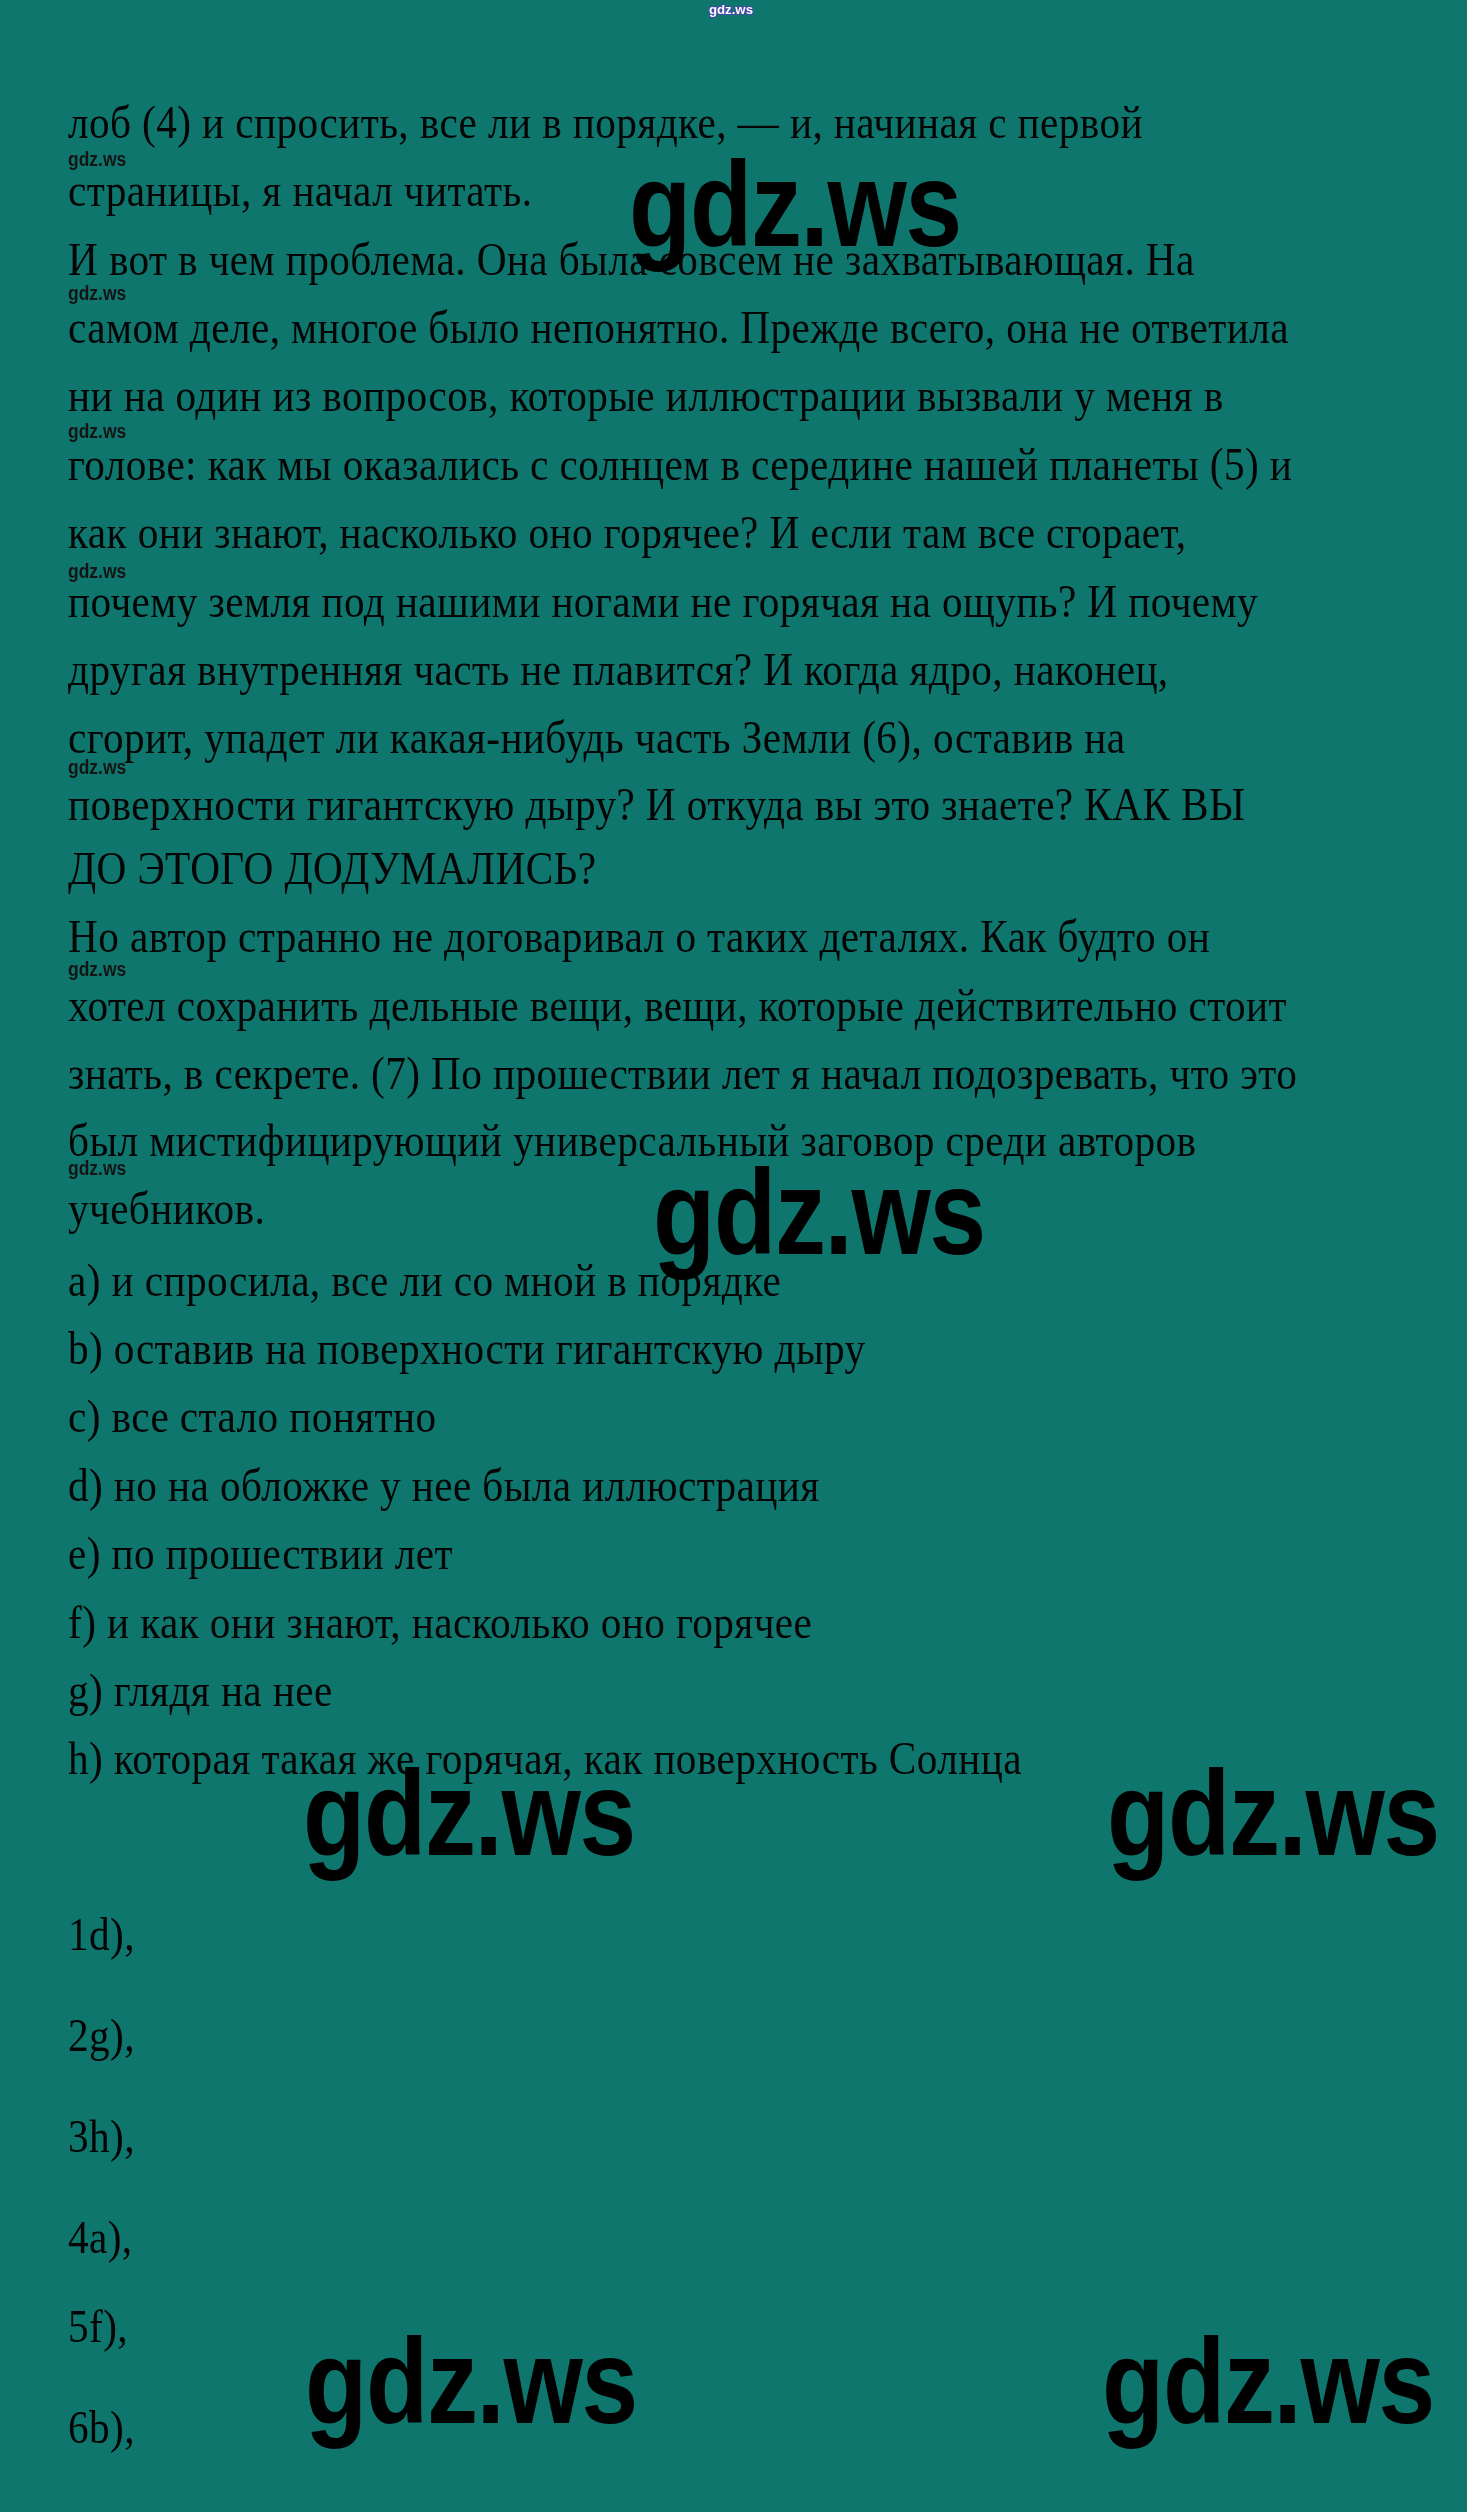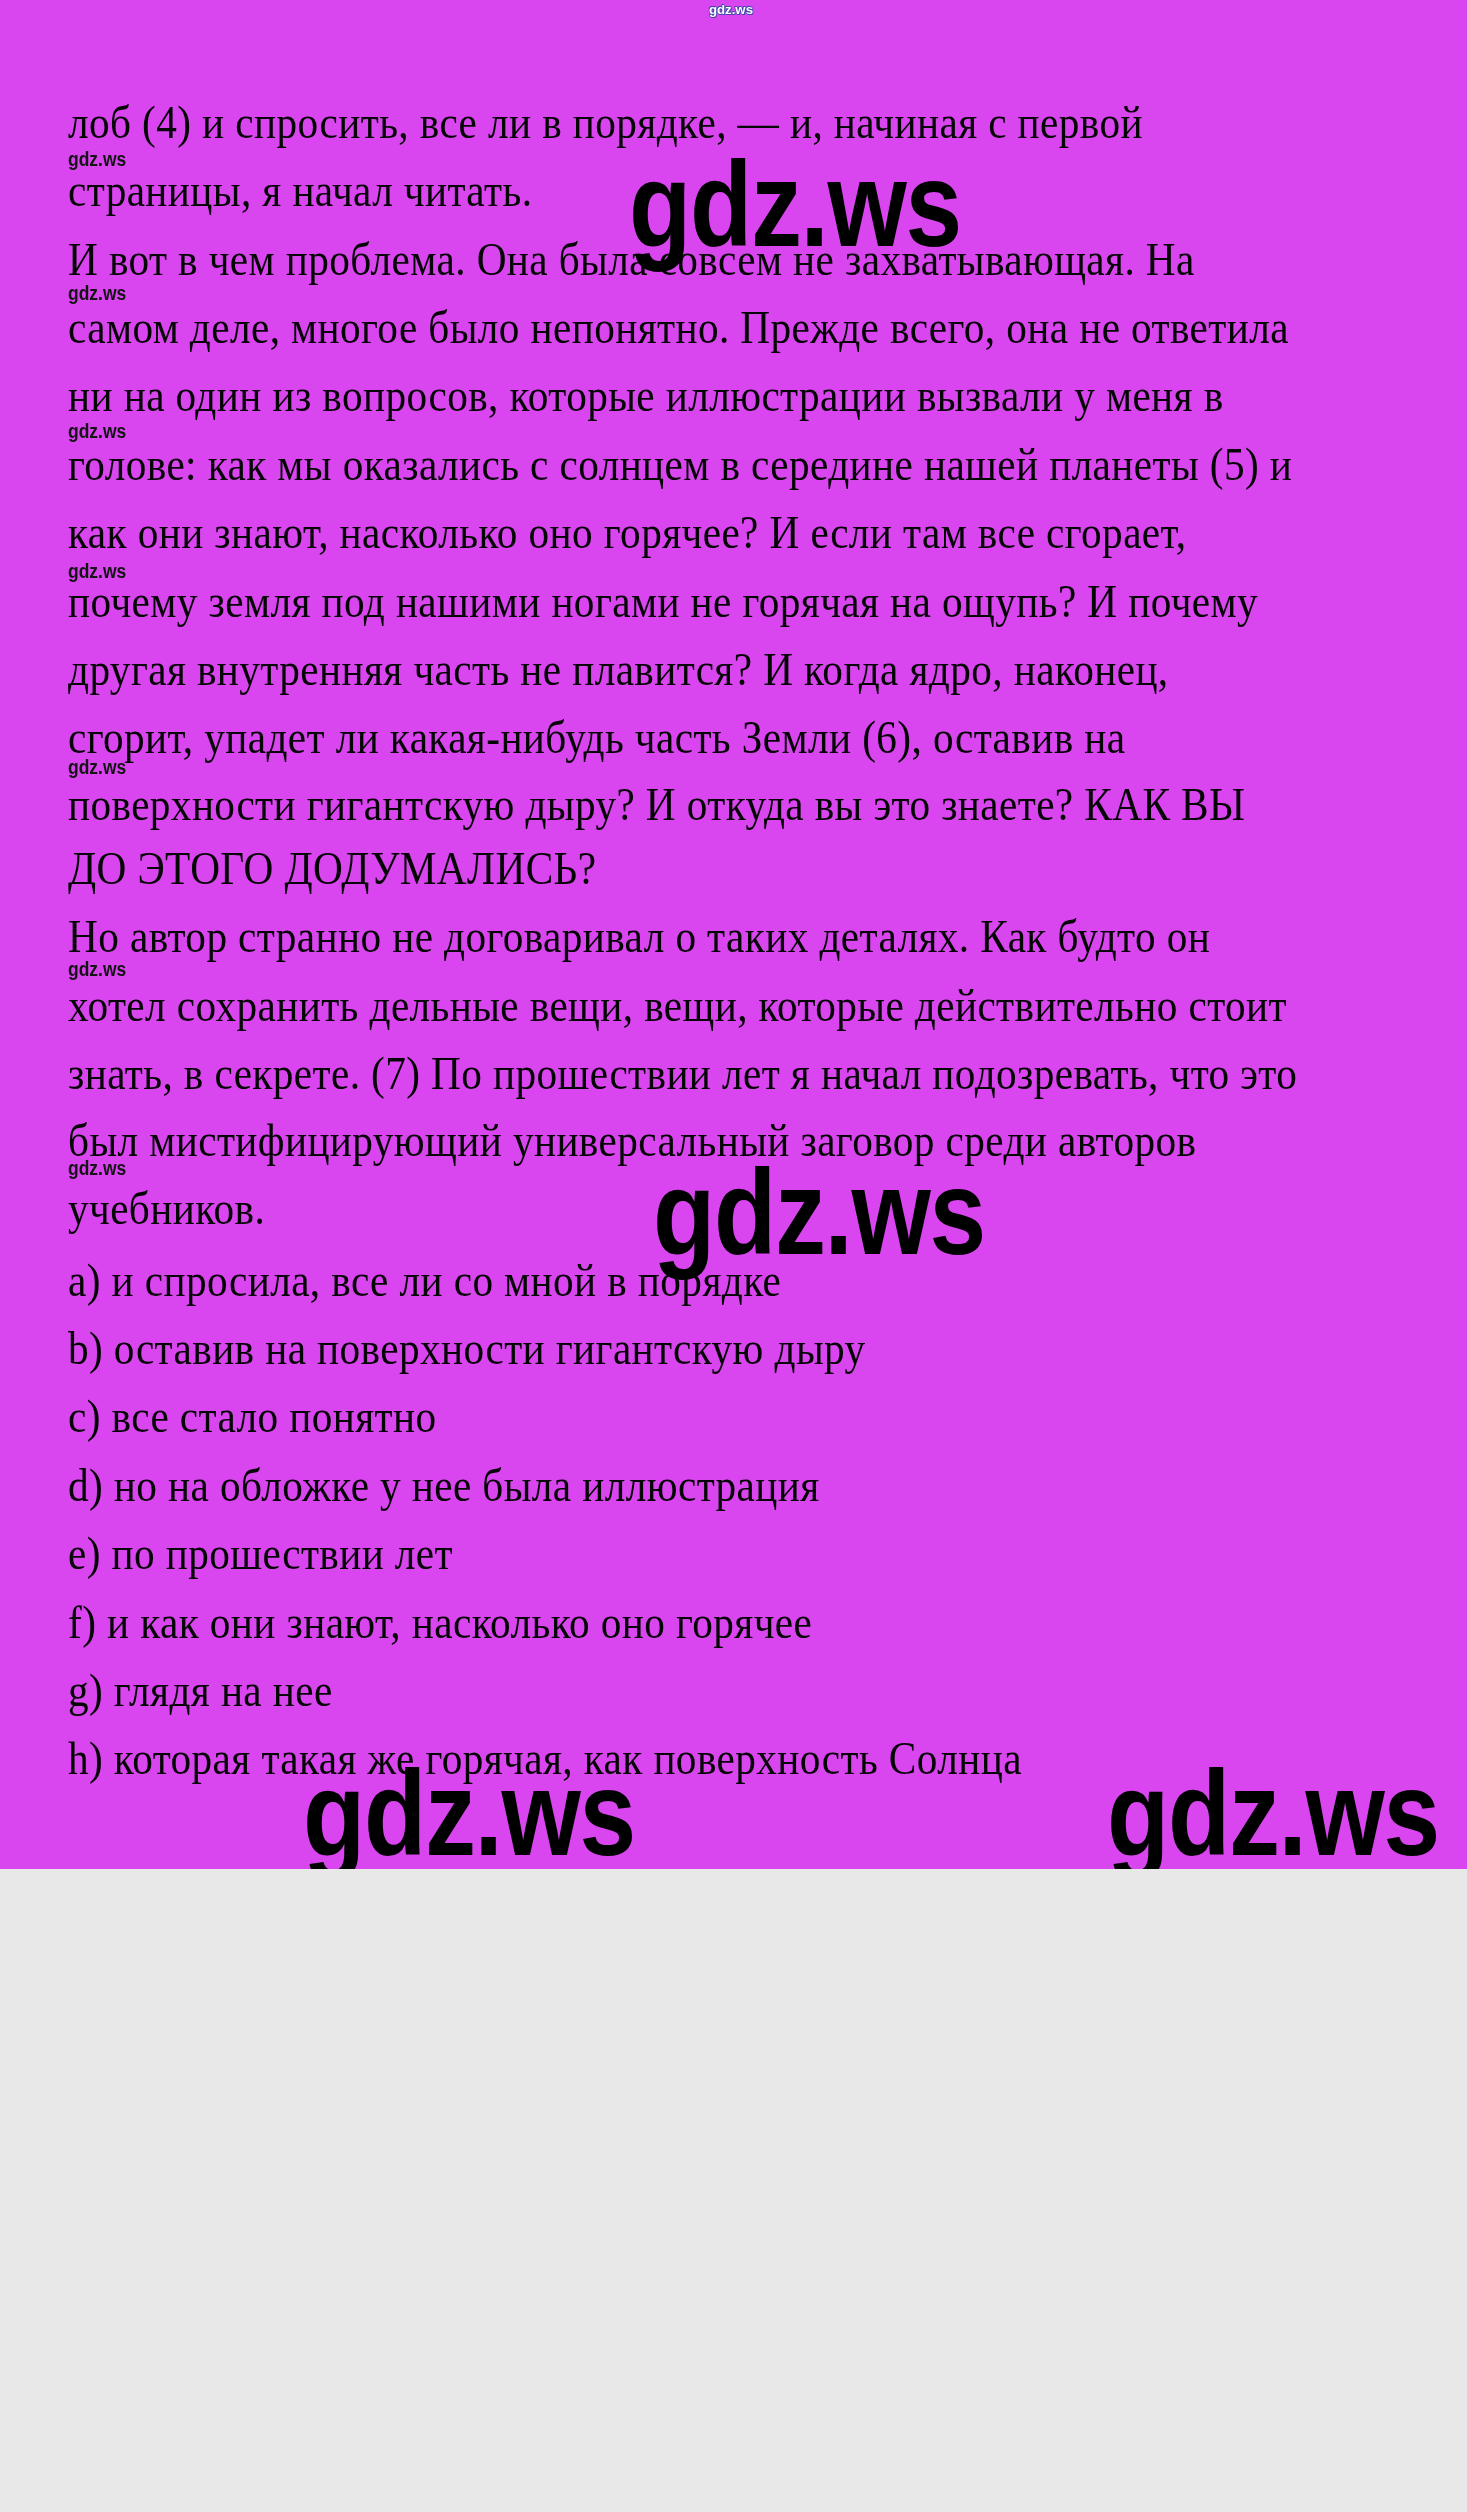--- a/index.html
+++ b/index.html
@@ -3,23 +3,23 @@
 <meta charset="utf-8">
 <style>
   html, body {
     margin: 0;
     padding: 0;
     background: #e8e8e8;
   }
   .page {
     position: relative;
     width: 1467px;
-    height: 1869px;
+    height: 2512px;
     margin: 0 auto;
-    background: #d946ef;
+    background: #0f766e;
     overflow: hidden;
     font-family: "Liberation Serif", serif;
     color: #000000;
   }
   .line {
     position: absolute;
     font-size: 43px;
     line-height: 1.0;
     white-space: pre;
     color: #050505;

